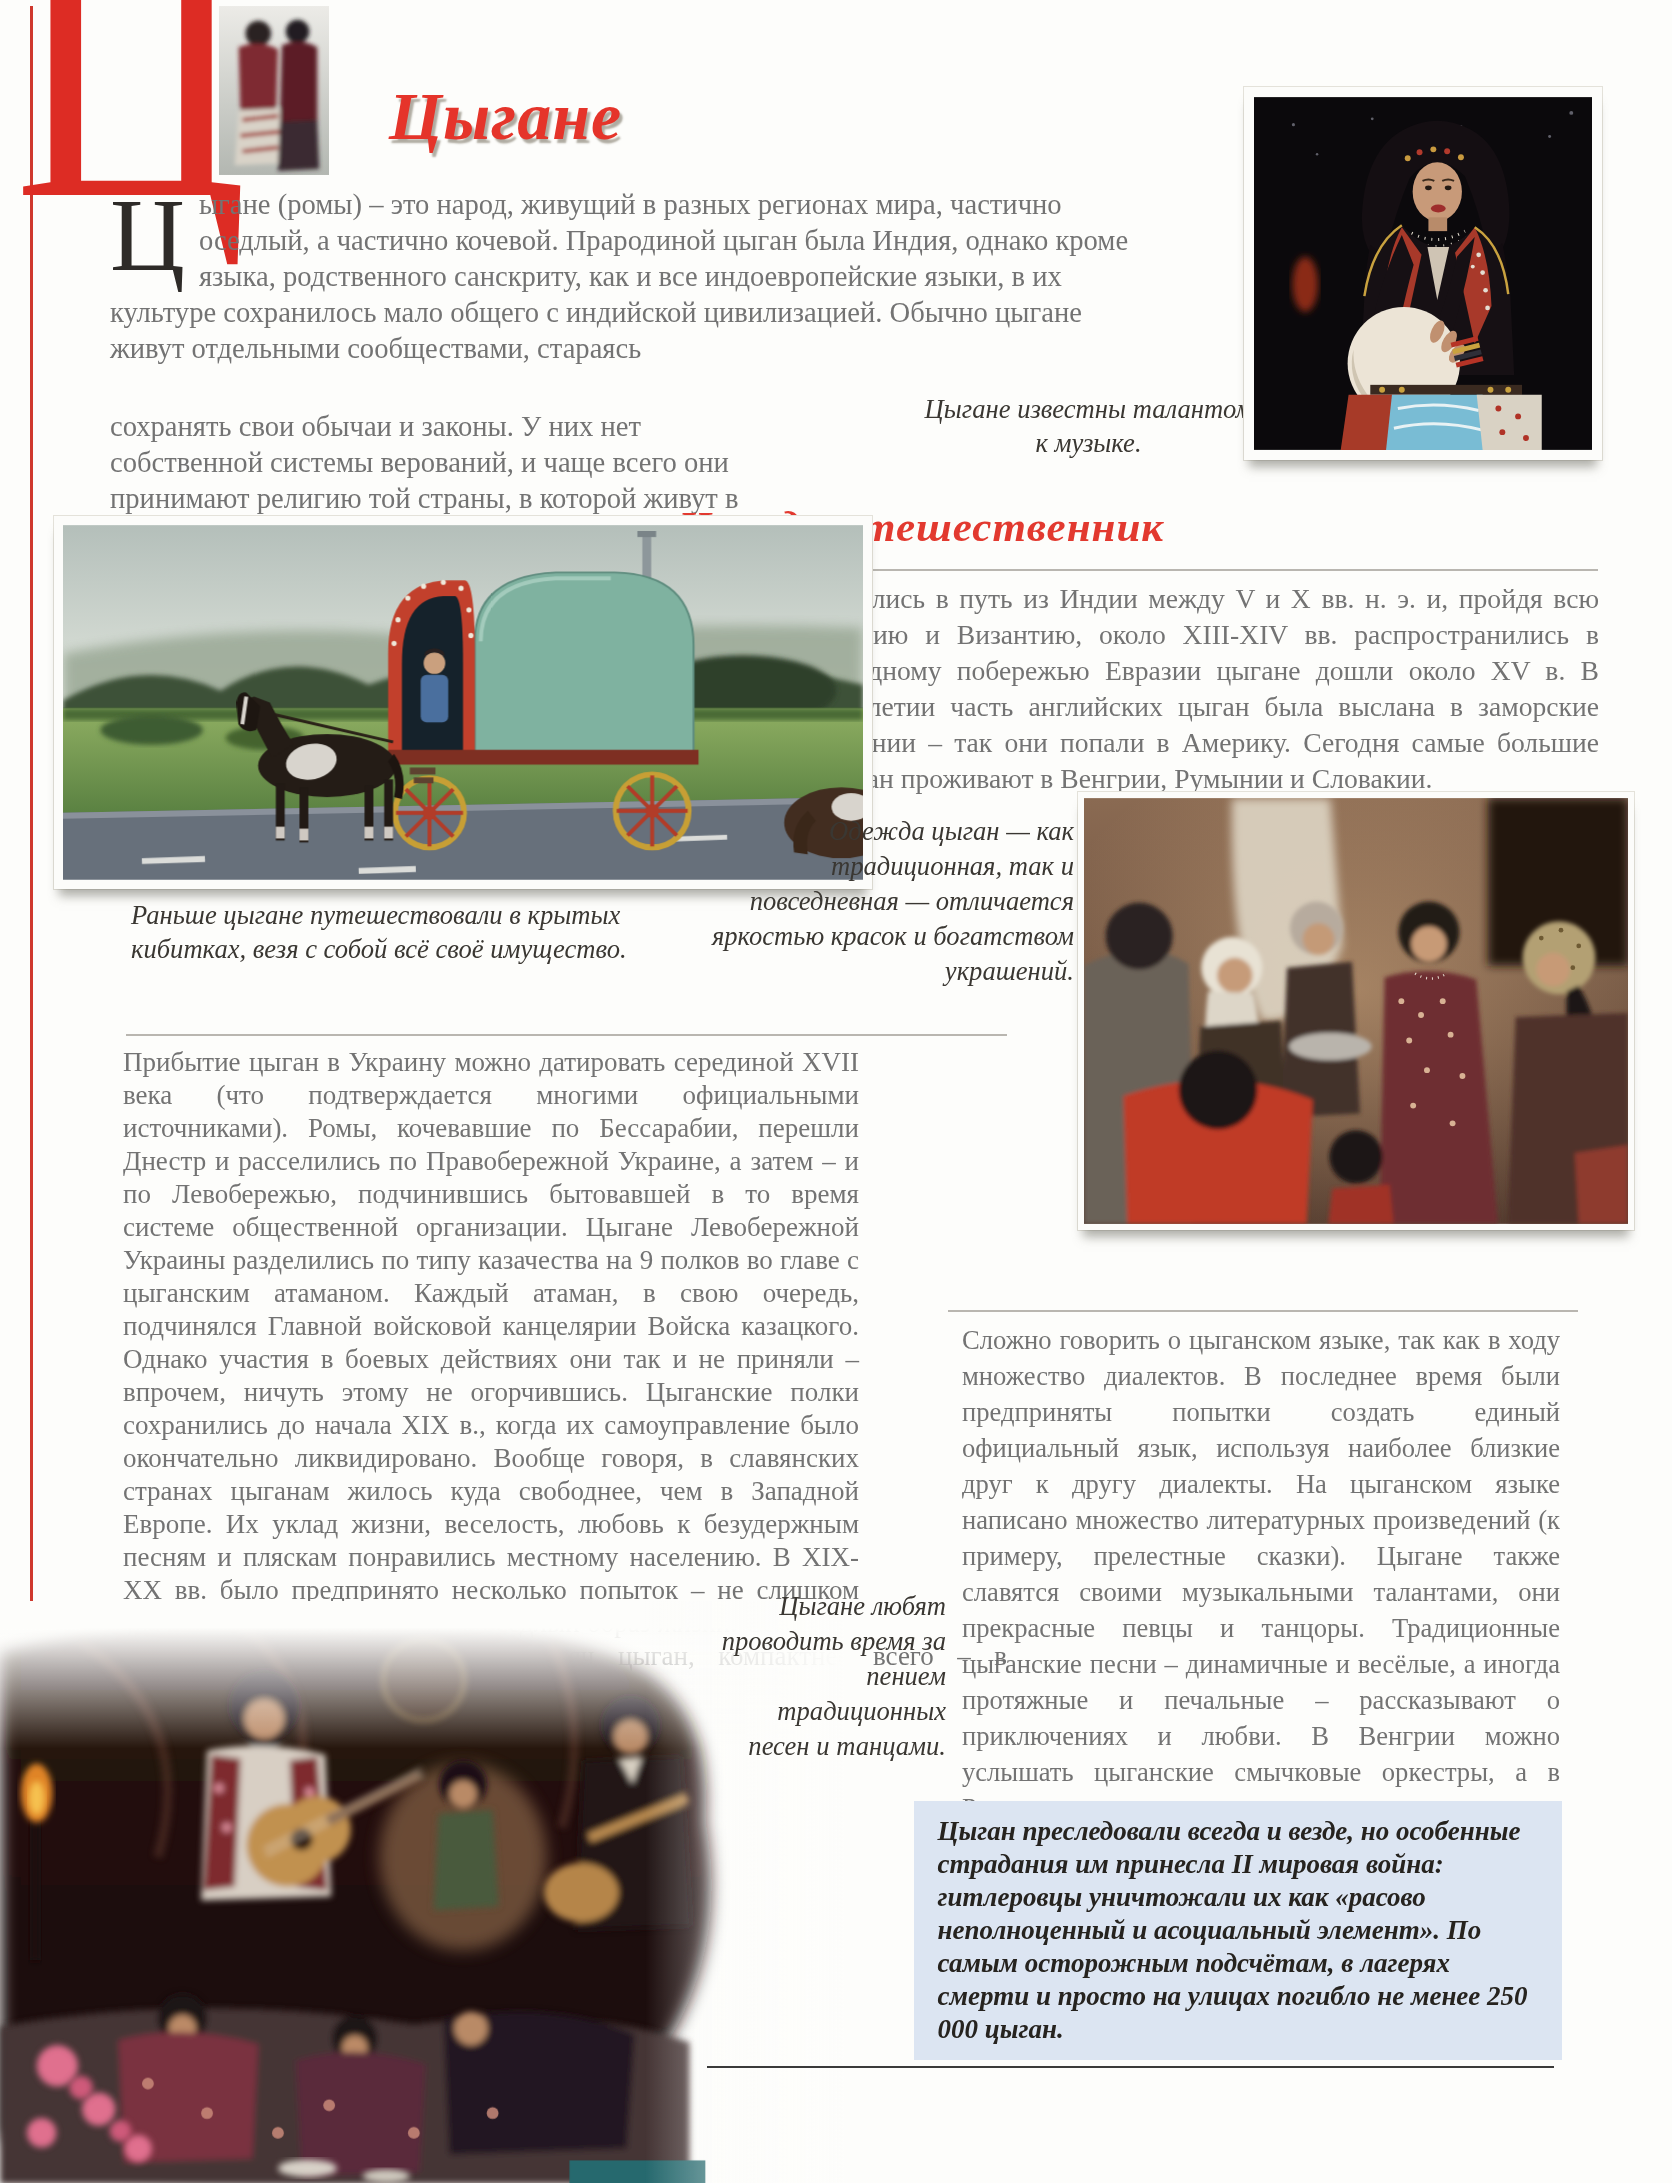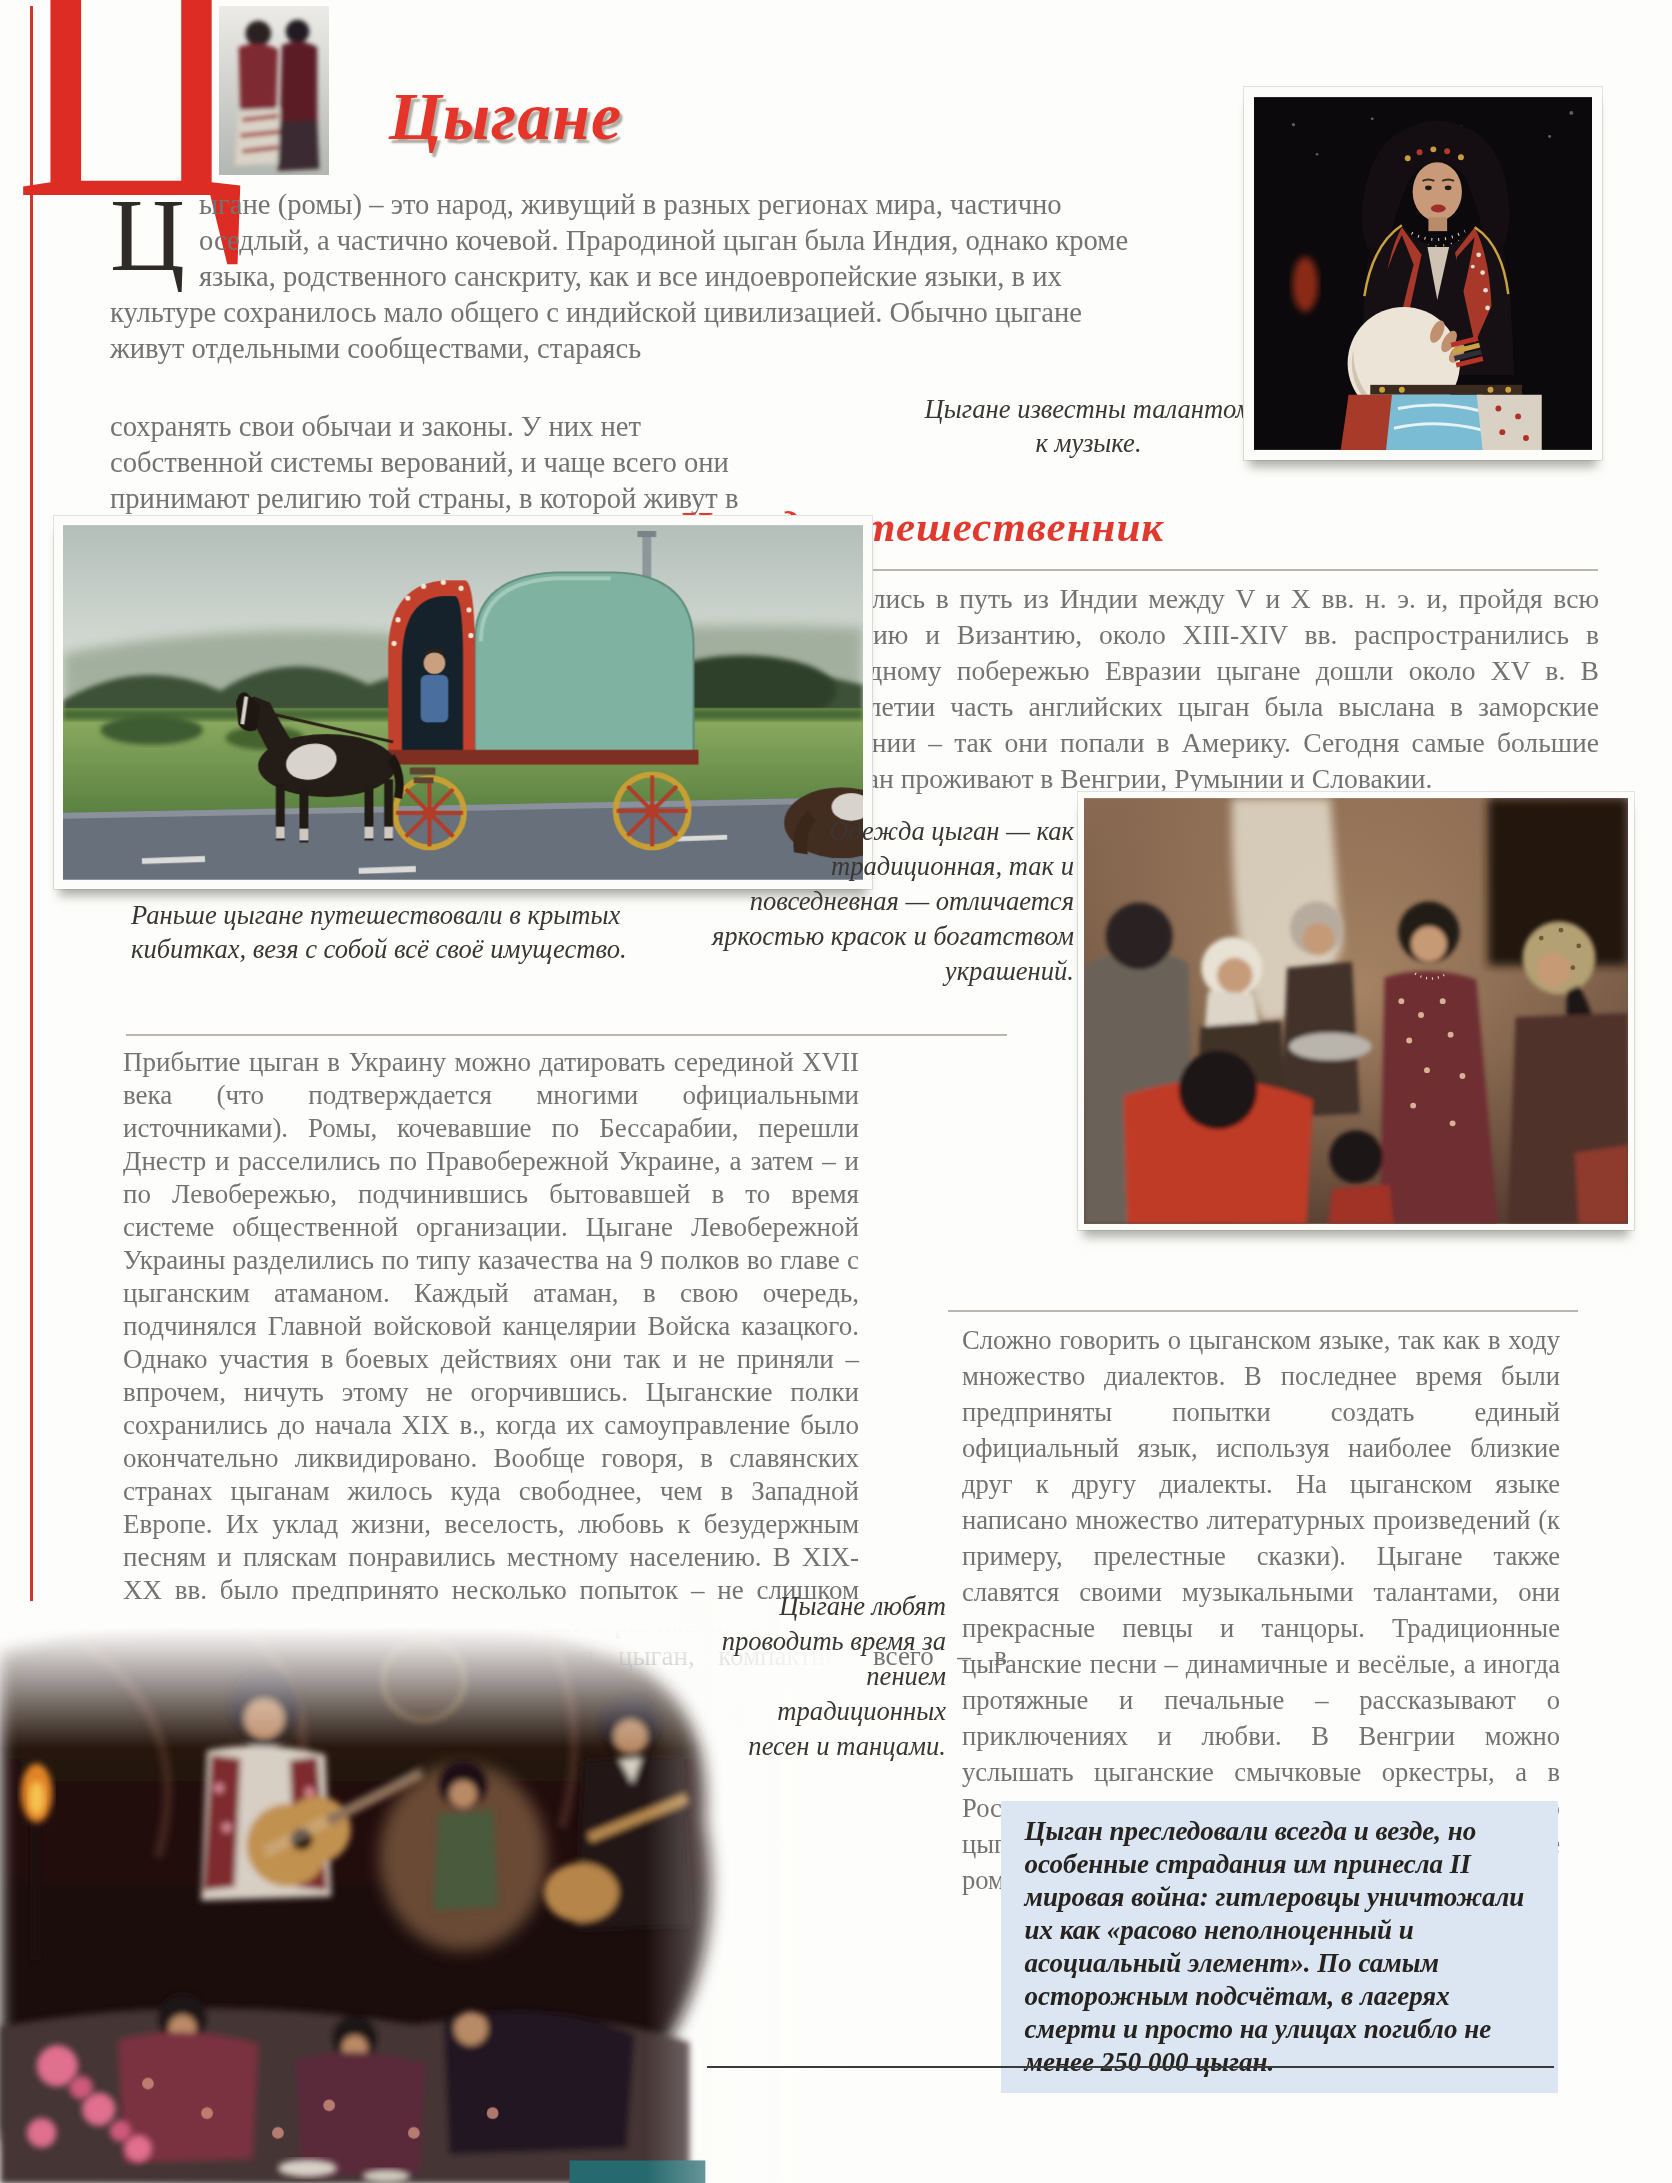--- a/index.html
+++ b/index.html
@@ -427,20 +427,20 @@
       <ellipse cx="312" cy="576" rx="30" ry="9" fill="#d8d2c8" filter="url(#mb2)"></ellipse>
       <ellipse cx="392" cy="584" rx="24" ry="7" fill="#cfc9be" filter="url(#mb2)"></ellipse>
       <rect x="578" y="568" width="138" height="24" fill="#26696e"></rect>
     </svg>
     <div class="abs fade-top" style="left:0;top:0;width:872px;height:148px;"></div>
     <div class="abs fade-right" style="right:0;top:0;width:227px;height:583px;"></div>
   </div>
 
   <div class="abs caption" style="left:717px;top:1589px;width:229px;text-align:right;line-height:35px;">Цыгане любят проводить время за пением традиционных песен и танцами.</div>
 
-  <div class="abs infobox" style="left:1001px;top:1801px;width:557px;">
+  <div class="abs infobox" style="left:914px;top:1801px;width:648px;">
     <span>Цыган преследовали всегда и везде, но особенные страдания им принесла II мировая война: гитлеровцы уничтожали их как «расово неполноценный и асоциальный элемент». По самым осторожным подсчётам, в лагерях смерти и просто на улицах погибло не менее 250 000 цыган.</span>
   </div>
 
   <div class="abs" style="left:707px;top:2066px;width:847px;height:2px;background:#3a3a3a;"></div>
 
 </div>
 
 
 </body></html>

